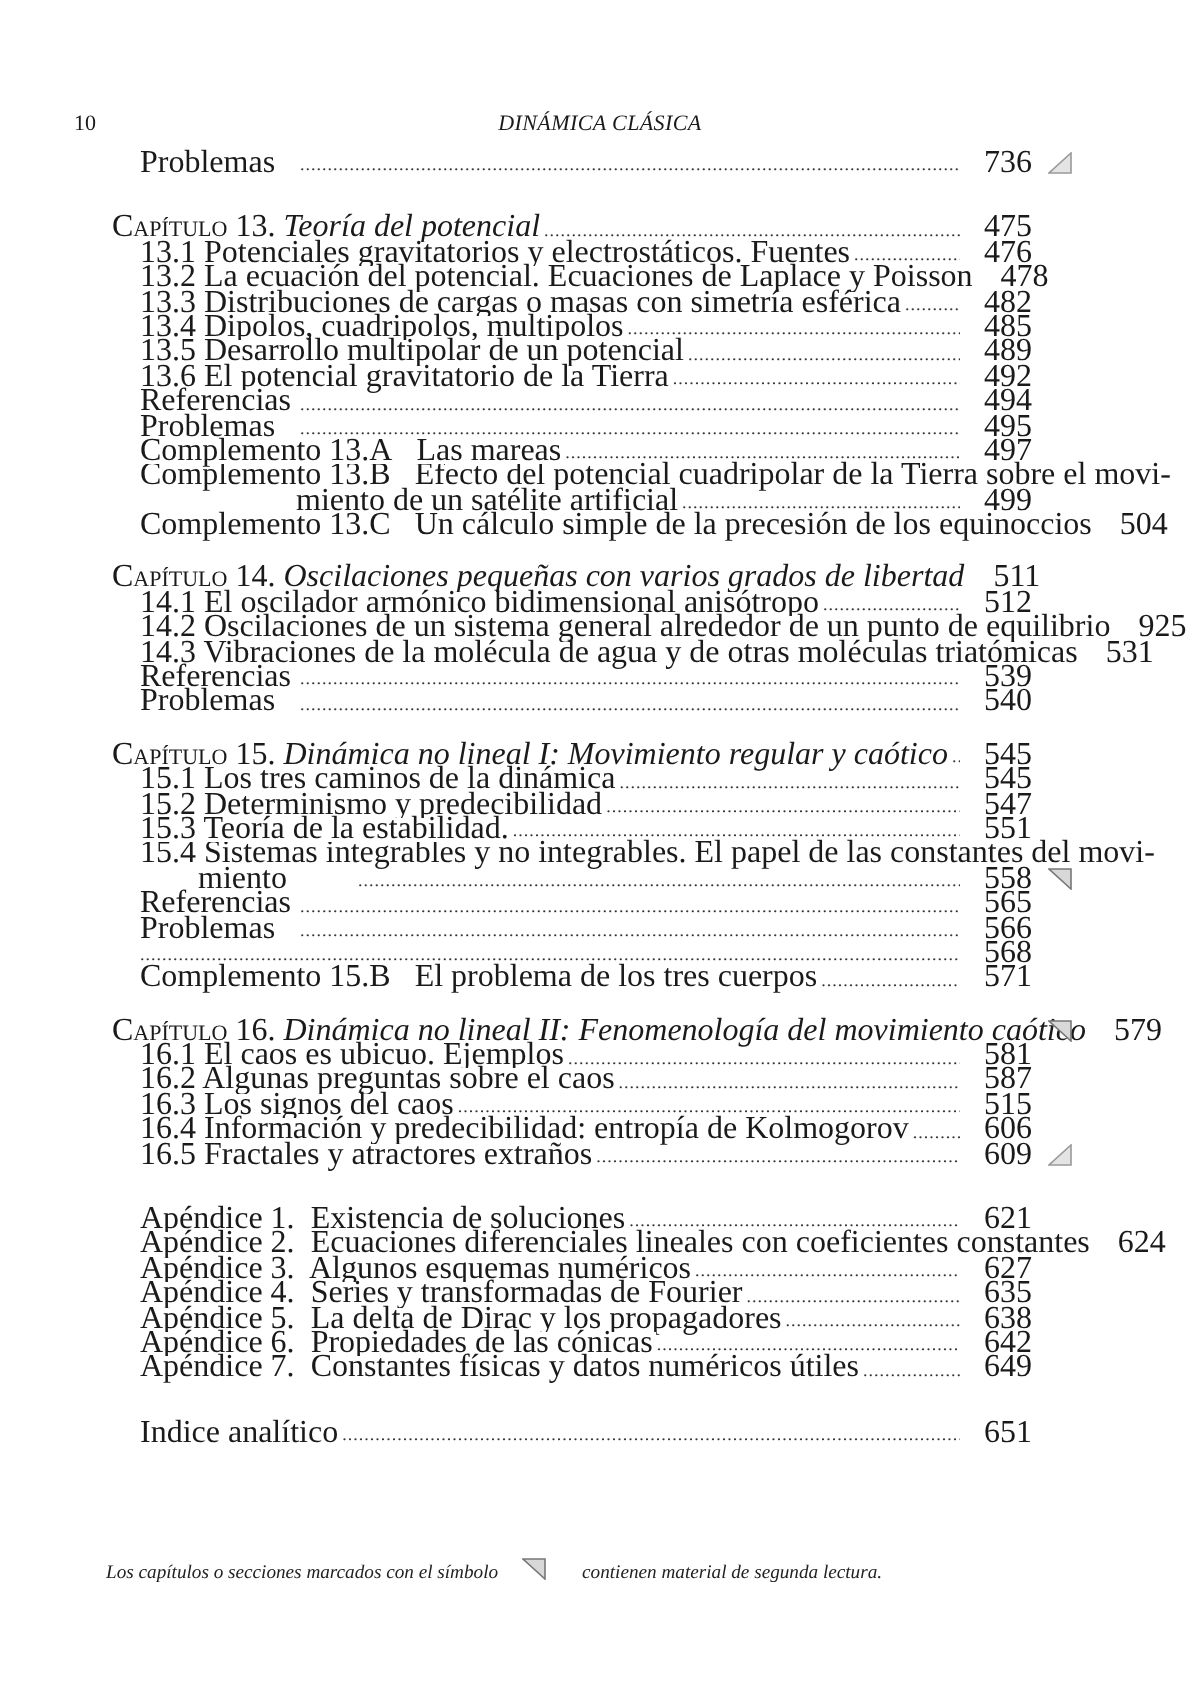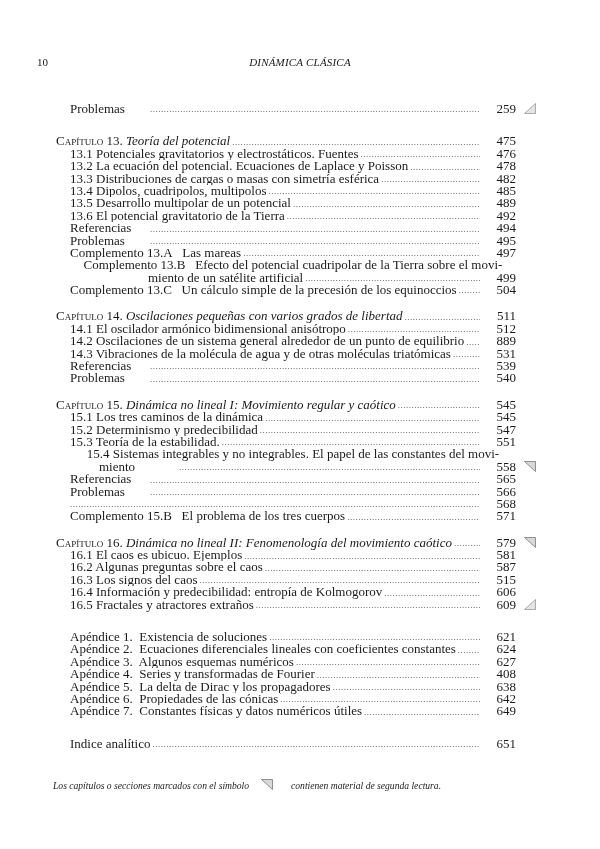--- a/index.html
+++ b/index.html
@@ -1,21 +1,21 @@
 <!DOCTYPE html>
 <html><head>
 <meta charset="utf-8">
 <style>
   html, body { margin: 0; padding: 0; background: #ffffff; }
   body { width: 600px; height: 849px; position: relative; overflow: hidden;
          font-family: "Liberation Serif", "DejaVu Serif", serif; color: #1a1a1a; }
   .header { position: absolute; top: 56px; left: 0; width: 552px; height: 16px; font-size: 11px; }
   .page-num { position: absolute; left: 37px; top: 0; }
   .running-title { position: absolute; left: 0; width: 600px; text-align: center; top: 0; letter-spacing: 0.2px; font-style: italic; }
-  .toc { position: absolute; left: 56px; top: 103px; width: 460px; font-size: 13px; line-height: 12.4px; }
+  .toc { position: absolute; left: 56px; top: 76px; width: 460px; font-size: 16px; line-height: 12.4px; }
   .row { position: relative; display: flex; align-items: flex-end; height: 12.4px; white-space: nowrap; }
   .row .txt { flex: 0 0 auto; background: #fff; padding-right: 2px; }
   .row .dots { flex: 1 1 auto; overflow: hidden; color: #333; letter-spacing: 0.5px; font-size: 9px; line-height: 12px; }
   .row .dots::before { content: "....................................................................................................................................................................................................................................."; }
   .row .pg { flex: 0 0 36px; text-align: right; }
   .row .mark { position: absolute; left: 468px; bottom: 1px; width: 12px; height: 11px; }
   .ind2 { padding-left: 14px; }
   .ind3 { padding-left: 92px; align-items: center; }
   .gap-label { display: inline-block; width: 78px; }
   .sc { font-variant: small-caps; }
@@ -43,21 +43,21 @@
 <div class="header">
   <span class="page-num">10</span>
   <span class="running-title">DINÁMICA CLÁSICA</span>
 </div>
 
 <div class="toc">
 
   <div class="row ind2">
     <span class="txt"><span class="gap-label">Problemas</span></span>
     <span class="dots"></span>
-    <span class="pg">259</span>
+    <span class="pg">736</span>
     <svg class="mark">
         <use href="#mark-end"></use>
       </svg>
   </div>
 
   <div class="sp-big"></div>
 
   <div class="row">
     <span class="txt"><span class="sc">Capítulo 13.</span> <span class="it">Teoría del potencial</span></span>
     <span class="dots"></span>
@@ -128,21 +128,21 @@
     <span class="pg">511</span>
   </div>
   <div class="row ind2">
       <span class="txt"><span>14.1</span> <span>El oscilador armónico bidimensional anisótropo</span></span>
       <span class="dots"></span>
       <span class="pg">512</span>
     </div>
   <div class="row ind2">
       <span class="txt"><span>14.2</span> <span>Oscilaciones de un sistema general alrededor de un punto de equilibrio</span></span>
       <span class="dots"></span>
-      <span class="pg">889</span>
+      <span class="pg">925</span>
     </div>
   <div class="row ind2">
       <span class="txt"><span>14.3</span> <span>Vibraciones de la molécula de agua y de otras moléculas triatómicas</span></span>
       <span class="dots"></span>
       <span class="pg">531</span>
     </div>
   <div class="row ind2">
       <span class="txt"><span class="gap-label">Referencias</span></span>
       <span class="dots"></span>
       <span class="pg">539</span>
@@ -256,21 +256,21 @@
       <span class="pg">624</span>
     </div>
   <div class="row ind2">
       <span class="txt"><span>Apéndice 3.</span>&nbsp; <span>Algunos esquemas numéricos</span></span>
       <span class="dots"></span>
       <span class="pg">627</span>
     </div>
   <div class="row ind2">
       <span class="txt"><span>Apéndice 4.</span>&nbsp; <span>Series y transformadas de Fourier</span></span>
       <span class="dots"></span>
-      <span class="pg">408</span>
+      <span class="pg">635</span>
     </div>
   <div class="row ind2">
       <span class="txt"><span>Apéndice 5.</span>&nbsp; <span>La delta de Dirac y los propagadores</span></span>
       <span class="dots"></span>
       <span class="pg">638</span>
     </div>
   <div class="row ind2">
       <span class="txt"><span>Apéndice 6.</span>&nbsp; <span>Propiedades de las cónicas</span></span>
       <span class="dots"></span>
       <span class="pg">642</span>

